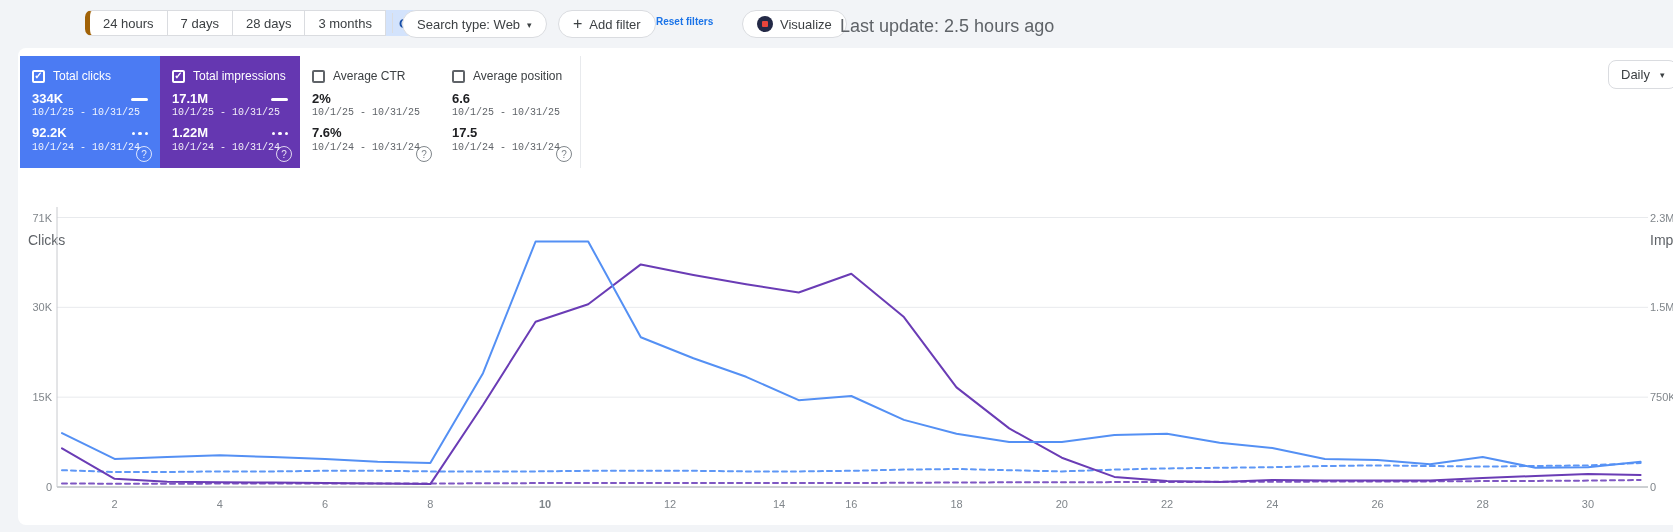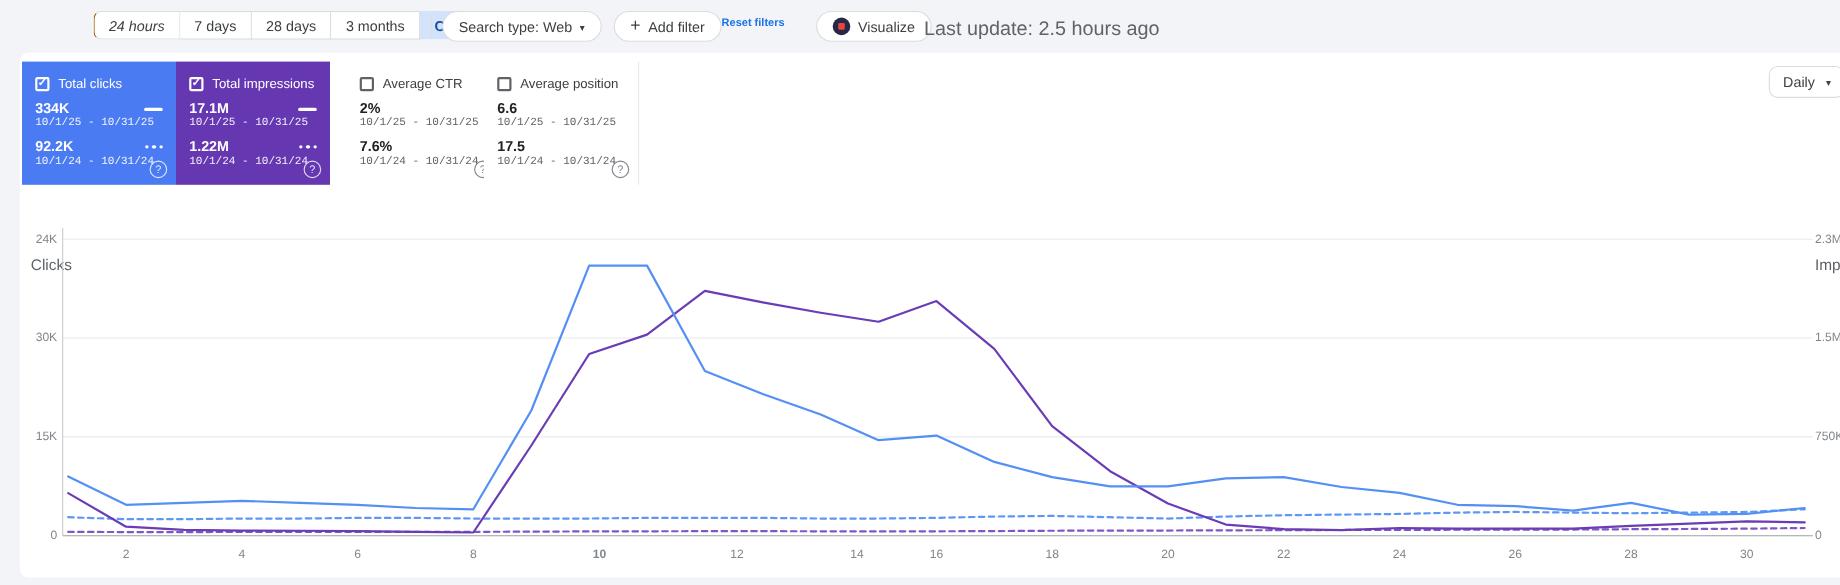--- a/index.html
+++ b/index.html
@@ -8,21 +8,21 @@
     background:#f2f4f7;font-family:"Liberation Sans",sans-serif;
     -webkit-font-smoothing:antialiased;
   }
   
   .toolbar{position:absolute;left:0;top:0;width:1673px;height:46px;}
   .seg{position:absolute;left:85px;top:10px;display:flex;height:26px;}
   .seg .segbtn{
     display:flex;align-items:center;padding:0 13px;font-size:13px;color:#3c4043;
     background:#fff;border:1px solid #dadce0;border-left:none;cursor:pointer;white-space:nowrap;
   }
-  .seg .segbtn:first-child{border-left:1px solid #a16207;border-radius:7px 0 0 7px;font-style:italic;}
+  .seg .segbtn:first-child{border-left:5px solid #a16207;border-radius:7px 0 0 7px;}
   .seg .segbtn.compare{
     background:#d3e3fc;border-color:#d3e3fc;color:#174ea6;font-weight:bold;
     border-radius:0 7px 7px 0;gap:8px;
   }
   .caret{font-size:9px;line-height:1;transform:translateY(1px);}
   .vdivider{position:absolute;left:392px;top:13px;width:1px;height:20px;background:#dadce0;}
   .pill{
     position:absolute;top:10px;height:26px;display:flex;align-items:center;gap:7px;
     background:#fff;border:1px solid #dadce0;border-radius:14px;padding:0 14px;
     font-size:13px;color:#3c4043;cursor:pointer;white-space:nowrap;
@@ -39,21 +39,21 @@
   .last-update{position:absolute;left:840px;top:16px;font-size:18px;color:#5f6368;}
   
   .panel{
     position:absolute;left:18px;top:48px;width:1655px;height:477px;background:#fff;
     border-radius:8px 0 0 8px;
   }
   
   .card{position:absolute;top:8px;width:140px;height:112px;}
   .card-0{left:2px;background:#4b7bf3;}
   .card-1{left:142px;background:#6537b1;}
-  .card-2{left:282px;background:#fff;border-right:1px solid #e8eaed;padding-left:15px;}
+  .card-2{left:282px;background:#fff;border-right:1px solid #e8eaed;}
   .card-3{left:422px;background:#fff;border-right:1px solid #e8eaed;}
   .card .head{display:flex;align-items:center;gap:8px;margin:13px 0 9px 12px;font-size:12px;}
   .card-colored .head{color:#fff;}
   .card-white .head{color:#3c4043;}
   .cb{width:13px;height:13px;border-radius:2px;box-sizing:border-box;display:flex;align-items:center;justify-content:center;flex:0 0 13px;cursor:pointer;}
   .cb-checked{border:2px solid #fff;color:#fff;font-size:10px;font-weight:bold;line-height:1;}
   .cb-unchecked{border:2px solid #5f6368;background:#fff;}
   .valrow{display:flex;align-items:center;justify-content:space-between;margin:0 12px 1px 12px;font-size:13px;font-weight:bold;line-height:1.1;}
   .card-colored .valrow{color:#fff;}
   .card-white .valrow{color:#202124;}
@@ -202,21 +202,21 @@
 
 <div class="pill-daily">
   <span>Daily</span>
   <span class="caret">▾</span>
 </div>
 
 <div class="axis-title axis-title-left">Clicks</div>
 <div class="axis-title axis-title-right">Impressions</div>
 
 <div id="y-left">
-    <div class="ytick ytick-left" style="top: 211.5px;">24K</div>
+    <div class="ytick ytick-left" style="top: 211.5px;">71K</div>
     <div class="ytick ytick-left" style="top: 301.333px;">30K</div>
     <div class="ytick ytick-left" style="top: 391.167px;">15K</div>
     <div class="ytick ytick-left" style="top: 481px;">0</div>
   </div>
 <div id="y-right">
     <div class="ytick ytick-right" style="top: 211.5px;">2.3M</div>
     <div class="ytick ytick-right" style="top: 301.333px;">1.5M</div>
     <div class="ytick ytick-right" style="top: 391.167px;">750K</div>
     <div class="ytick ytick-right" style="top: 481px;">0</div>
   </div>

